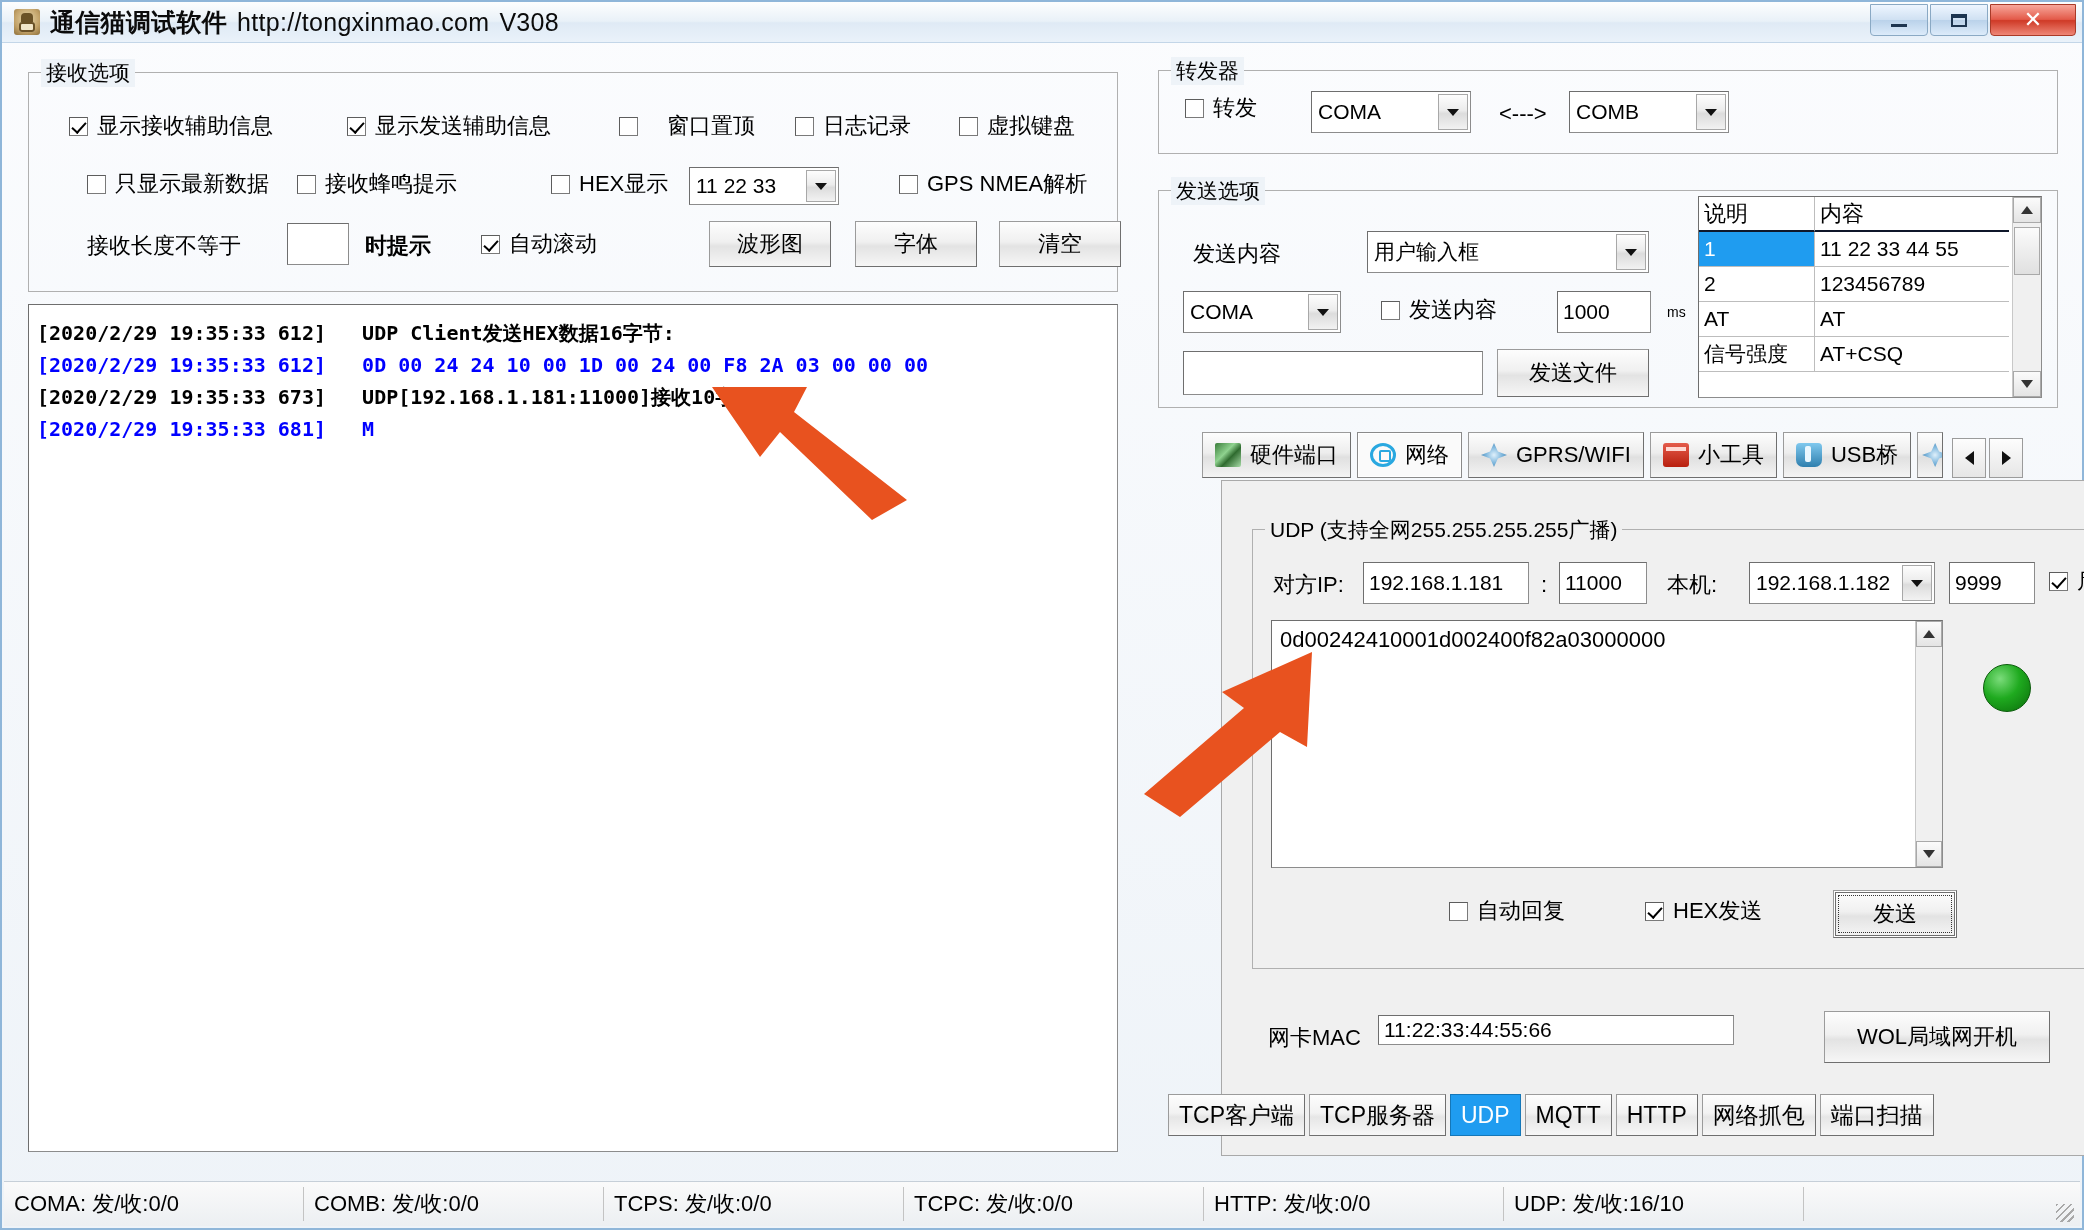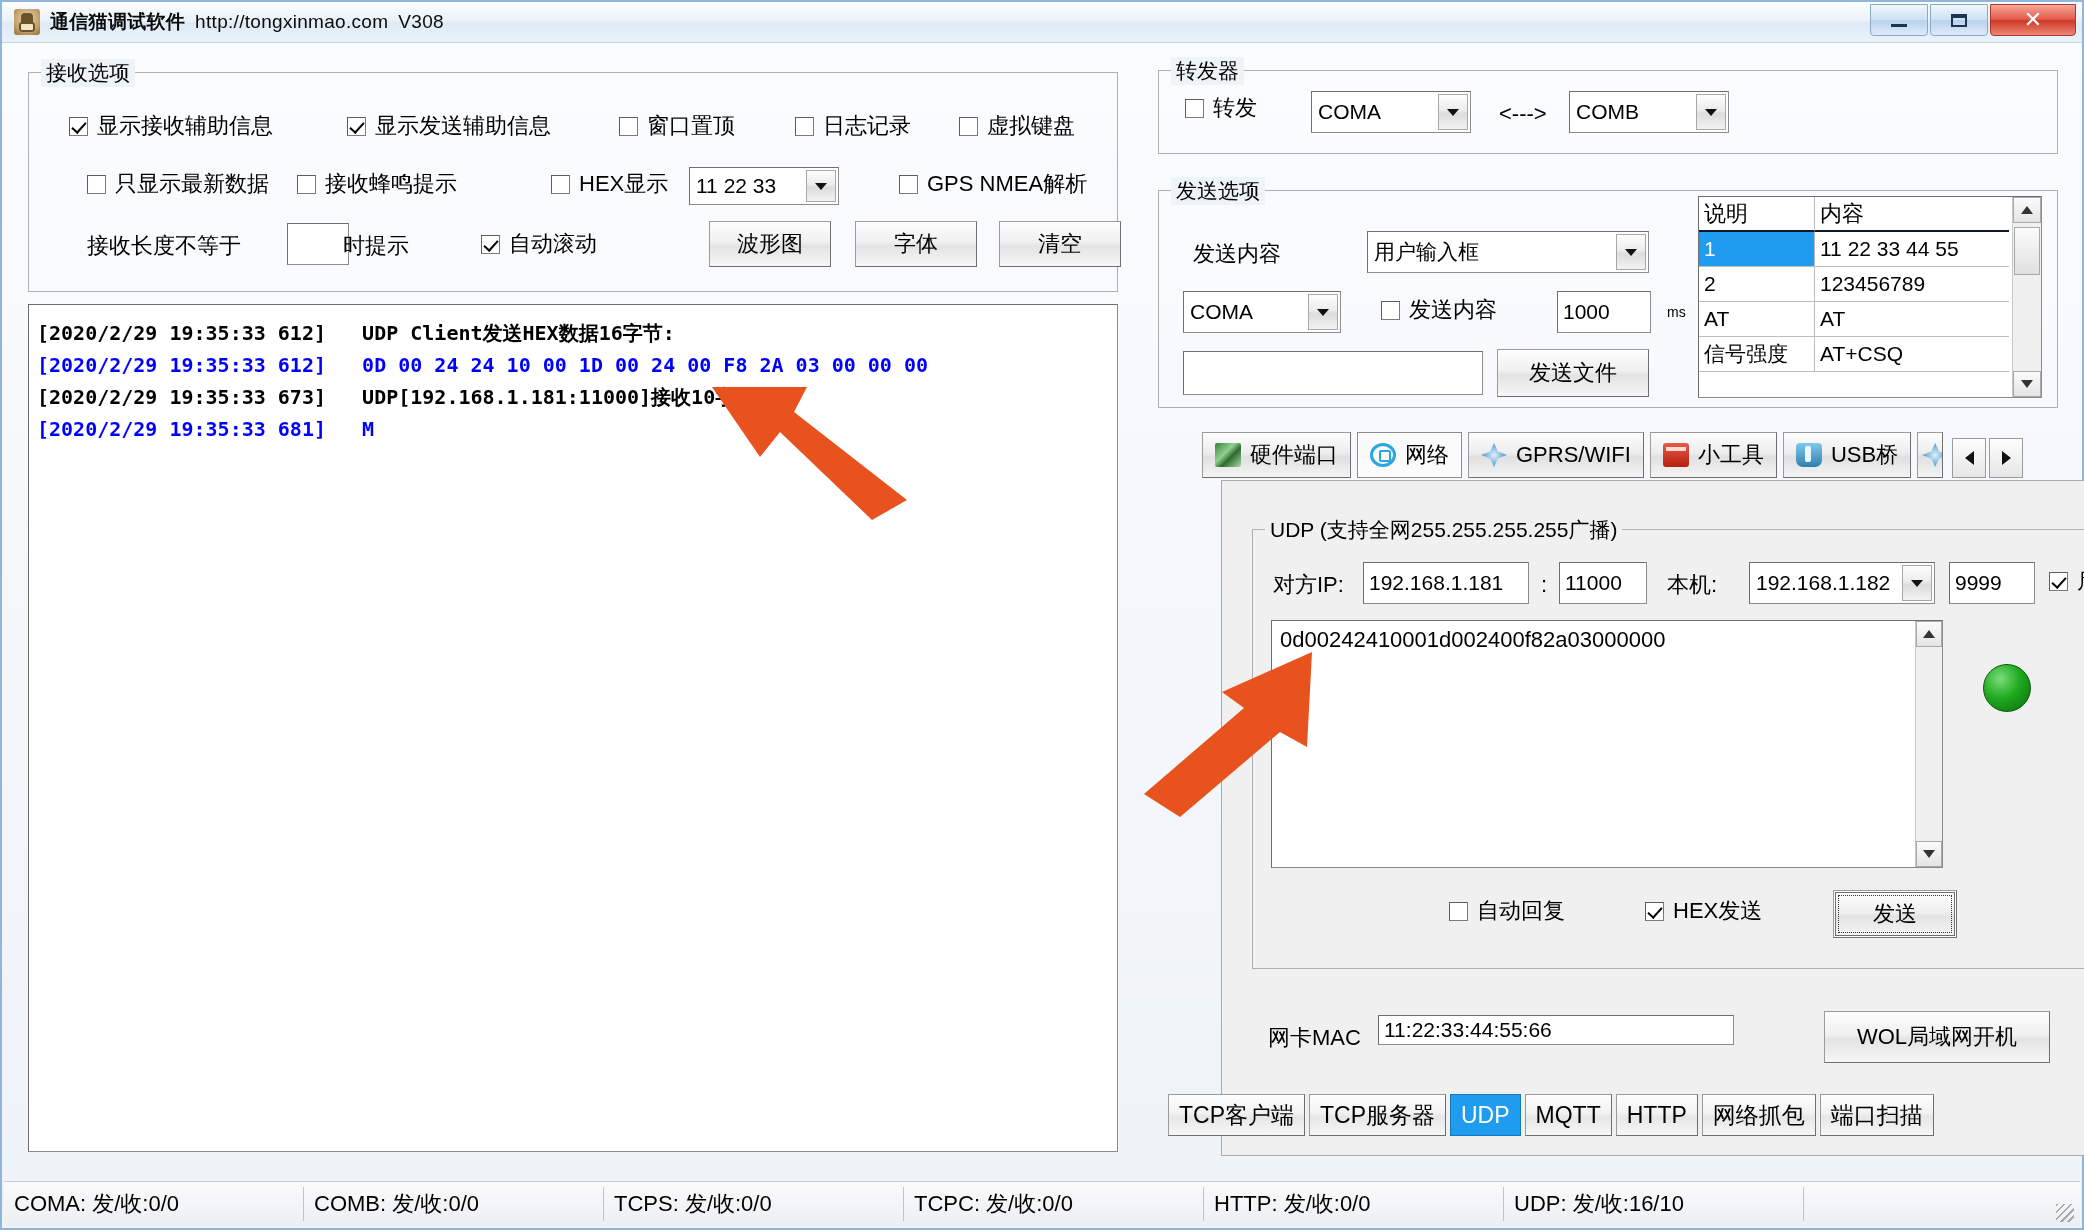--- a/index.html
+++ b/index.html
@@ -37,21 +37,21 @@
   .app-icon::before{
     content:""; position:absolute; left:7px; top:4px; width:12px; height:9px;
     background:#6b5227; border-radius:4px 4px 0 0;
   }
   .app-icon::after{
     content:""; position:absolute; left:5px; top:13px; width:16px; height:10px;
     background:#f2e6c9; border-radius:3px;
     box-shadow: inset 0 0 0 2px #6b5227;
   }
   .title-text {
-    font-size: 19px; font-weight: 600; letter-spacing: 0.3px;
+    font-size: 25px; font-weight: 600; letter-spacing: 0.3px;
     white-space: nowrap; color:#0b0b0b;
   }
   .title-url { font-weight: 500; margin-left: 10px; font-family:Liberation Sans, sans-serif;}
   .winbtns { position:absolute; right: 6px; top: 2px; display:flex; }
   .winbtn {
     width: 56px; height: 30px; margin-left: 2px;
     border: 1px solid #8aa9c4;
     border-radius: 0 0 4px 4px;
     background: linear-gradient(180deg,#eef6ff 0%, #cfe0f2 50%, #bad2ea 51%, #dcebfa 100%);
     display:flex; align-items:center; justify-content:center;
@@ -311,21 +311,21 @@
     <div class="gb-title">接收选项</div>
 
     <div class="cb" style="left:40px; top:42px;">
       <span class="cbbox checked"></span>
       <span class="lbl">显示接收辅助信息</span>
     </div>
     <div class="cb" style="left:318px; top:42px;">
       <span class="cbbox checked"></span>
       <span class="lbl">显示发送辅助信息</span>
     </div>
-    <div class="cb" style="left:590px; top:42px;">
+    <div class="cb" style="left:590px; top:42px;gap:20px;">
       <span class="cbbox"></span>
       <span class="lbl">窗口置顶</span>
     </div>
     <div class="cb" style="left:766px; top:42px;">
       <span class="cbbox"></span>
       <span class="lbl">日志记录</span>
     </div>
     <div class="cb" style="left:930px; top:42px;">
       <span class="cbbox"></span>
       <span class="lbl">虚拟键盘</span>
@@ -349,21 +349,21 @@
           <span class="caret-down"></span>
         </span>
     </div>
     <div class="cb" style="left:870px; top:100px;">
       <span class="cbbox"></span>
       <span class="lbl">GPS NMEA解析</span>
     </div>
 
     <div class="lbl" style="position:absolute; left:58px; top:162px;">接收长度不等于</div>
     <div class="txt" style="left:258px; top:150px; width:62px; height:42px;"></div>
-    <div class="lbl" style="position:absolute; left:314px; top:162px;">时提示</div>
+    <div class="lbl" style="position:absolute; left:336px; top:162px;font-weight:bold;">时提示</div>
     <div class="cb" style="left:452px; top:160px;">
       <span class="cbbox checked"></span>
       <span class="lbl">自动滚动</span>
     </div>
     <div class="btn" style="left:680px; top:148px; width:122px; height:46px;">波形图</div>
     <div class="btn" style="left:826px; top:148px; width:122px; height:46px;">字体</div>
     <div class="btn" style="left:970px; top:148px; width:122px; height:46px;">清空</div>
   </div>
 
   <div class="logbox" style="left:26px; top:302px; width:1090px; height:848px;">

